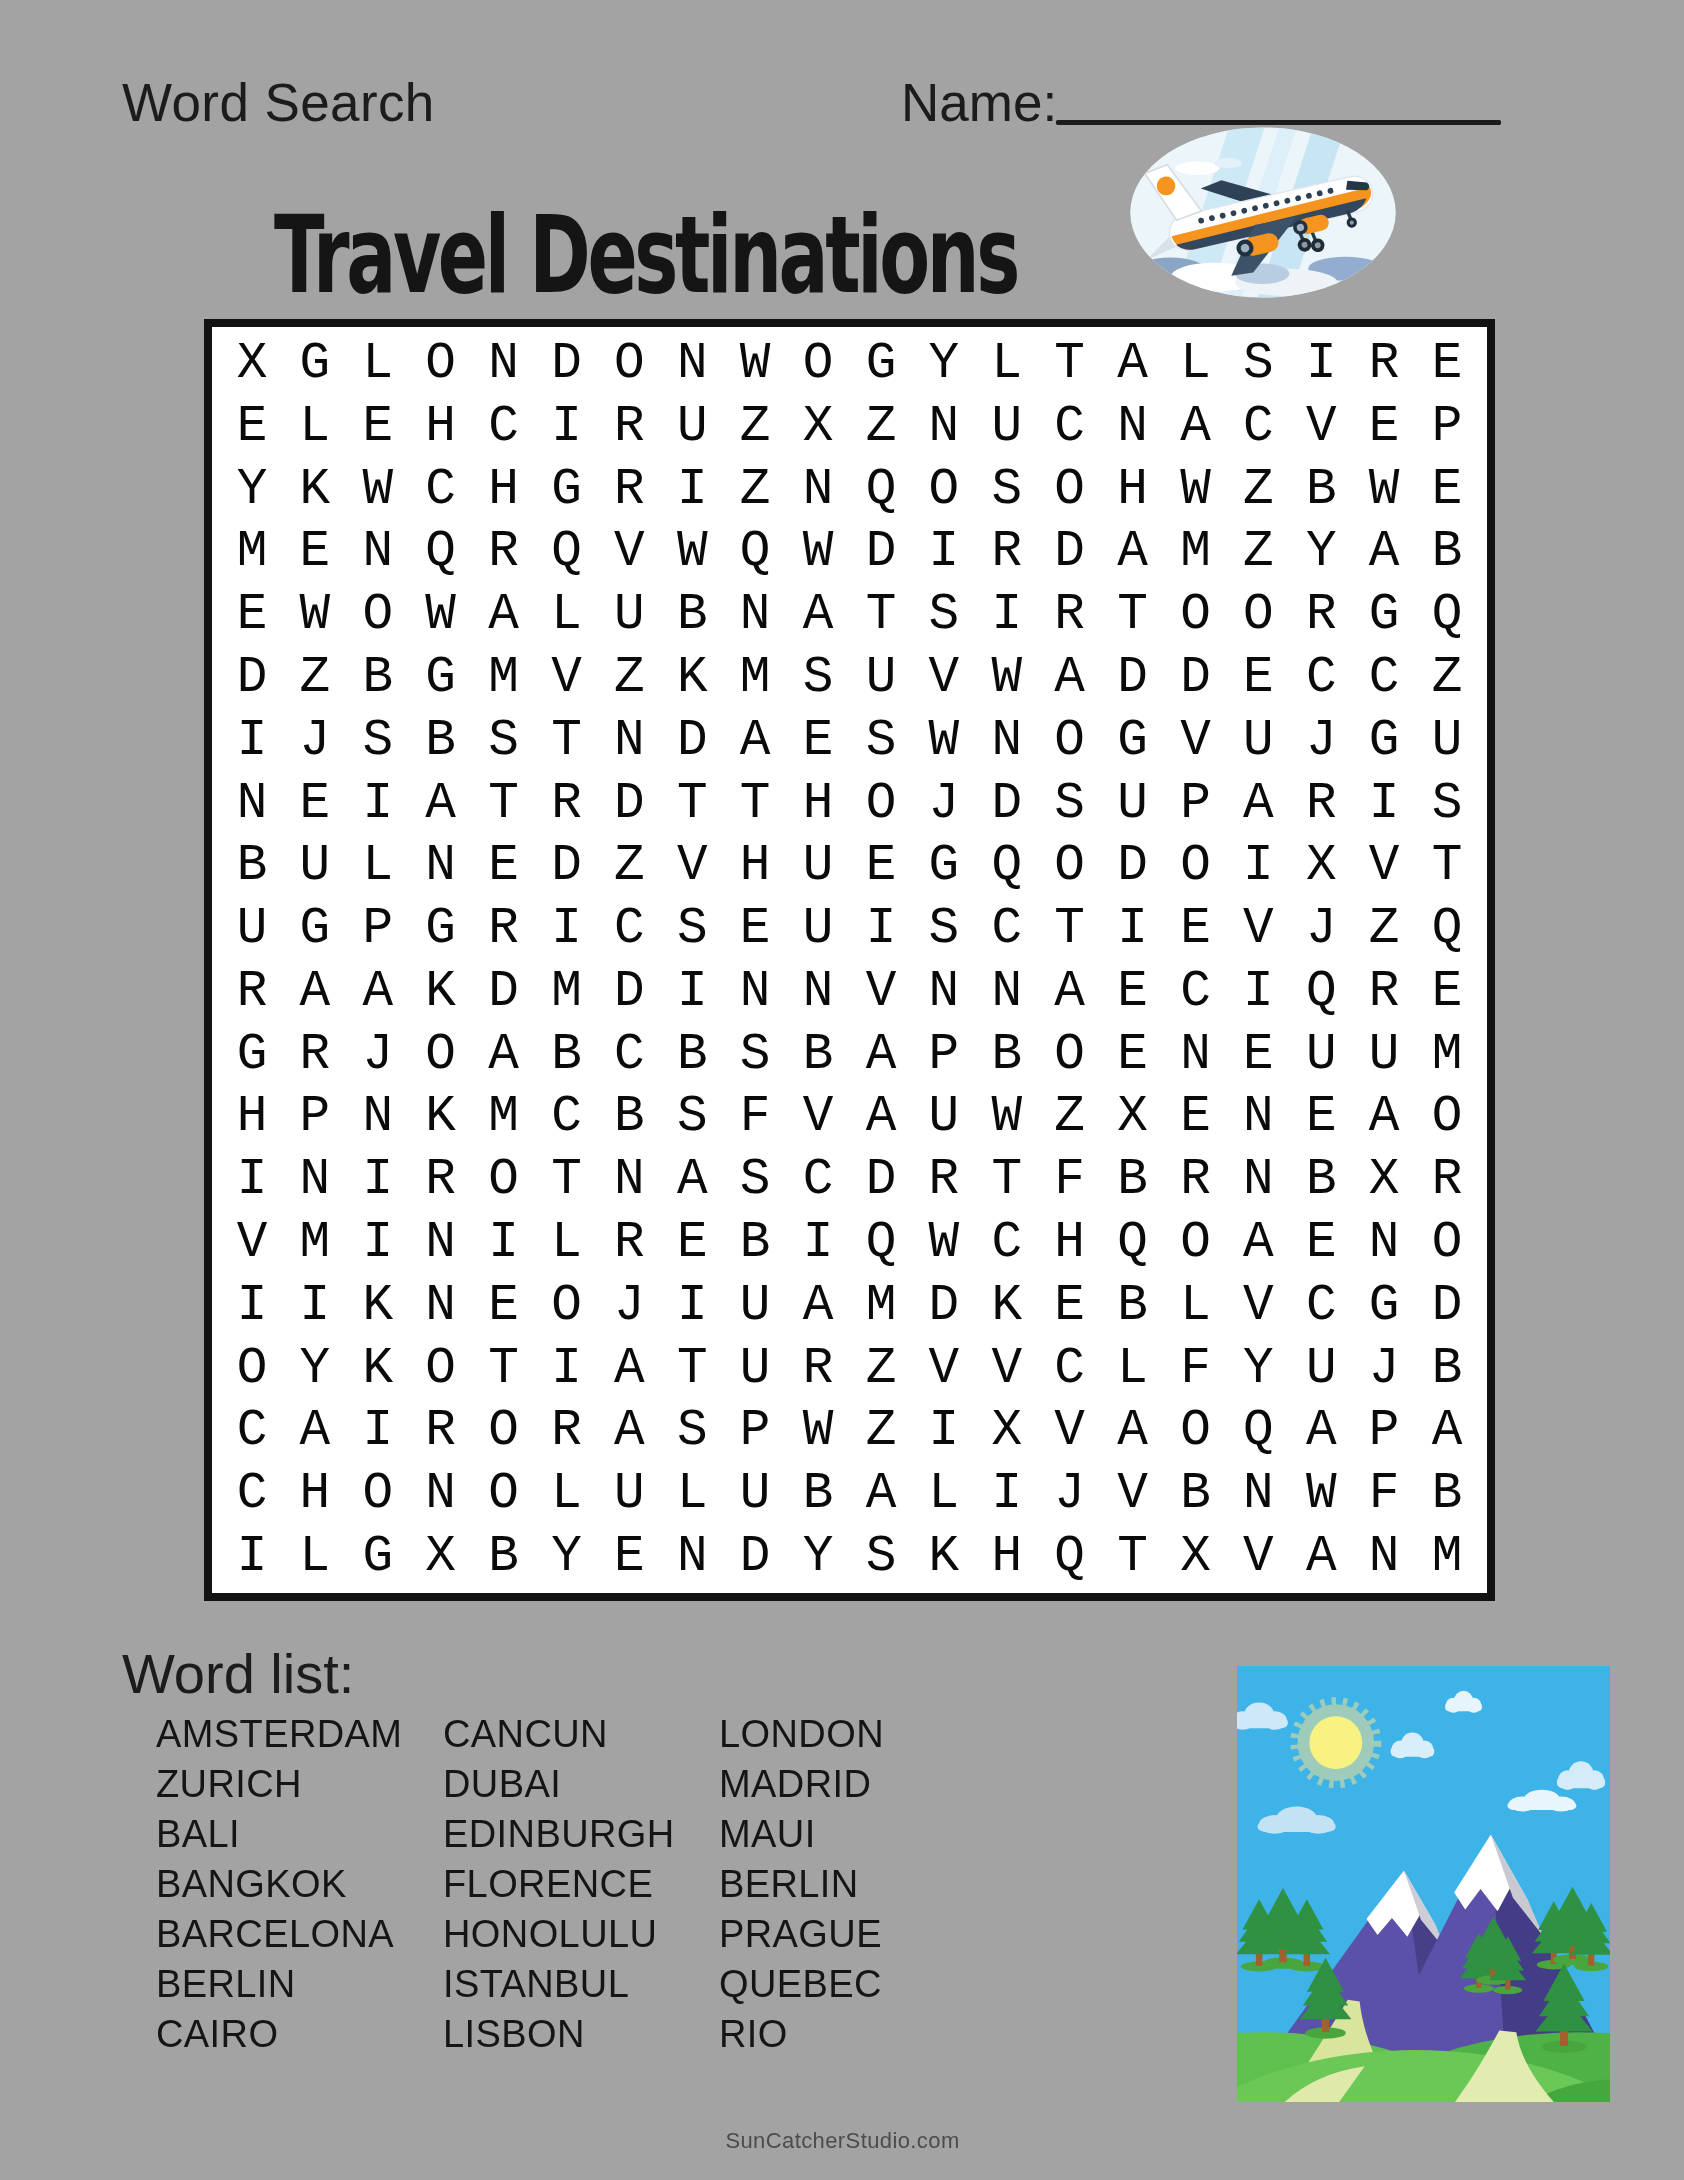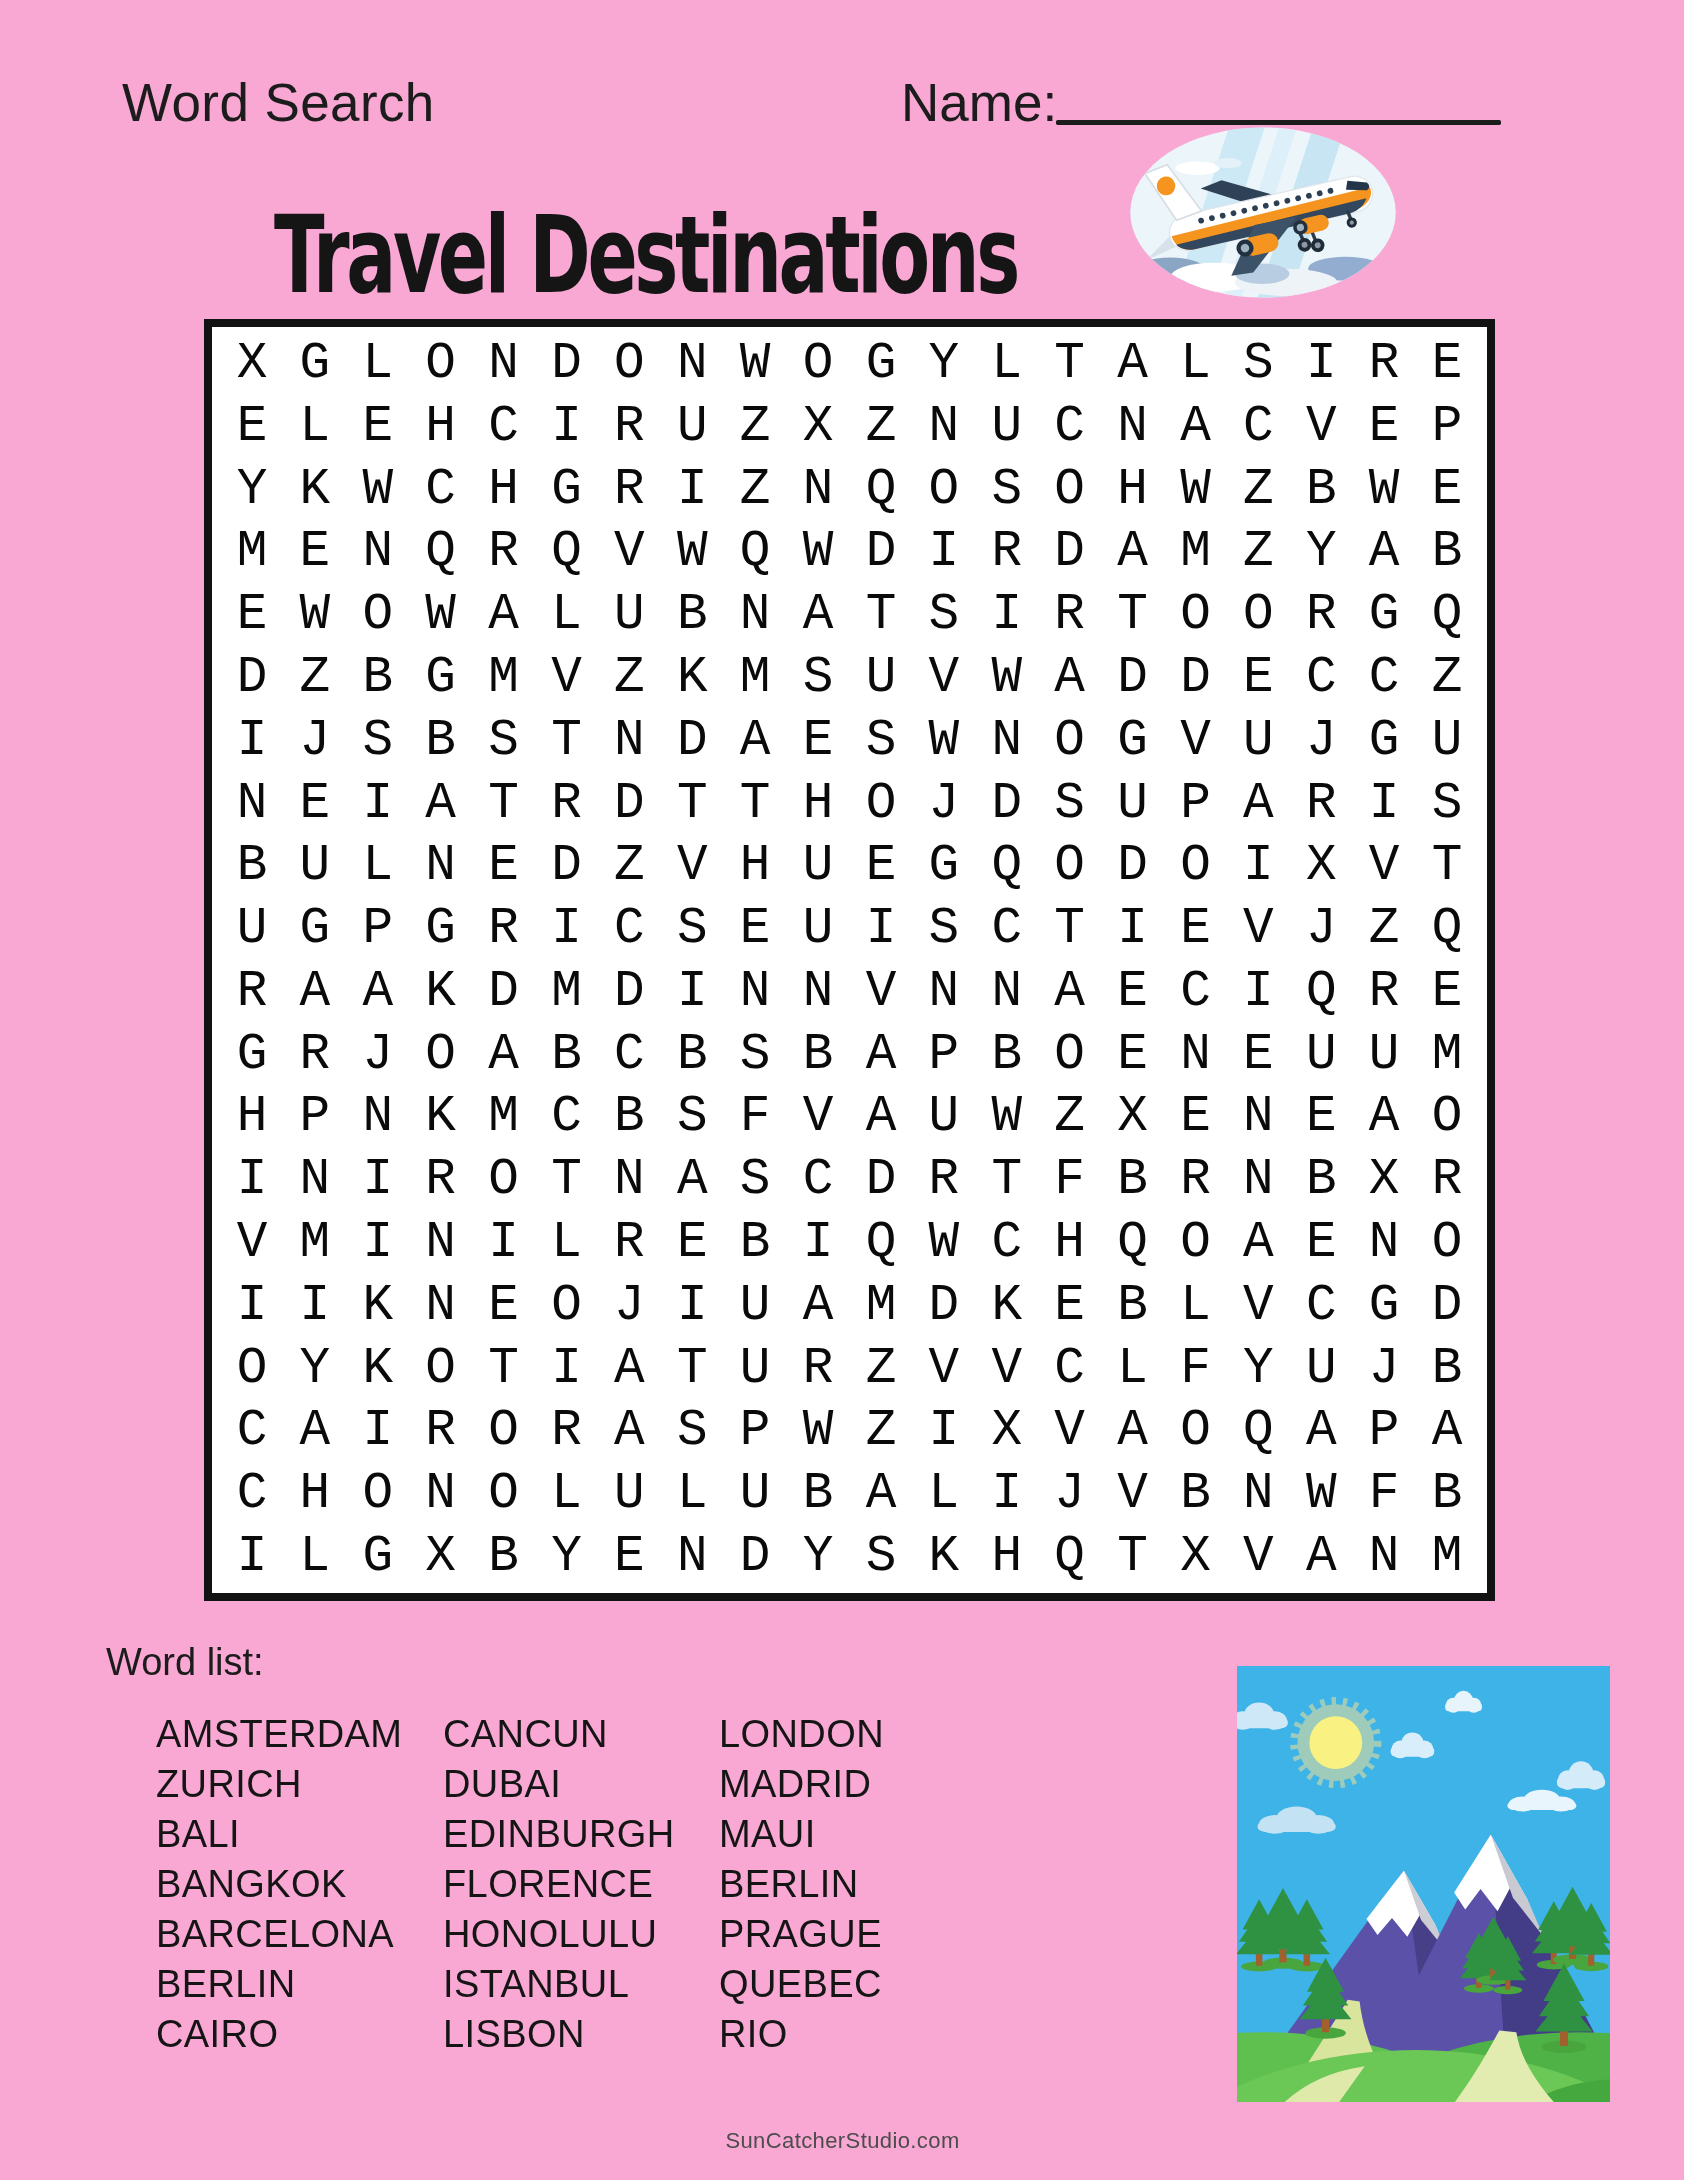--- a/index.html
+++ b/index.html
@@ -1,19 +1,19 @@
 <!DOCTYPE html>
 <html style="font-size:13.6px"><head>
 <meta charset="utf-8">
 <style>
   html,body{margin:0;padding:0;background:#ffffff;}
   .page{
     position:relative;
     width:1685px;height:2181px;
-    background:#f9a8d4;
+    background:#a3a3a3;
     font-family:"Liberation Sans",sans-serif;
     overflow:hidden;
   }
   
   .ws-label{
     position:absolute;left:122px;top:72px;
     font-size:53px;color:#1c1c1c;letter-spacing:0.4px;
   }
   .name-label{
     position:absolute;left:901px;top:72px;
@@ -42,22 +42,22 @@
     padding:5.1px 8.5px;
   }
   .grid-row{display:grid;grid-template-columns:repeat(20,1fr);}
   .grid-cell{
     display:flex;align-items:center;justify-content:center;
     font-family:"Liberation Mono",monospace;
     font-size:51px;color:#0a0a0a;
   }
   
   .wl-label{
-    position:absolute;left:106px;top:1641px;
-    font-size:38px;color:#1c1c1c;
+    position:absolute;left:122px;top:1641px;
+    font-size:56px;color:#1c1c1c;
   }
   .word-columns{
     position:absolute;left:156px;top:1709px;
     display:flex;align-items:flex-start;
   }
   .word-col{list-style:none;margin:0;padding:0;}
   .word-col:nth-child(1){width:287px;}
   .word-col:nth-child(2){width:276px;}
   .word-col:nth-child(3){width:269px;}
   .word-col li{

